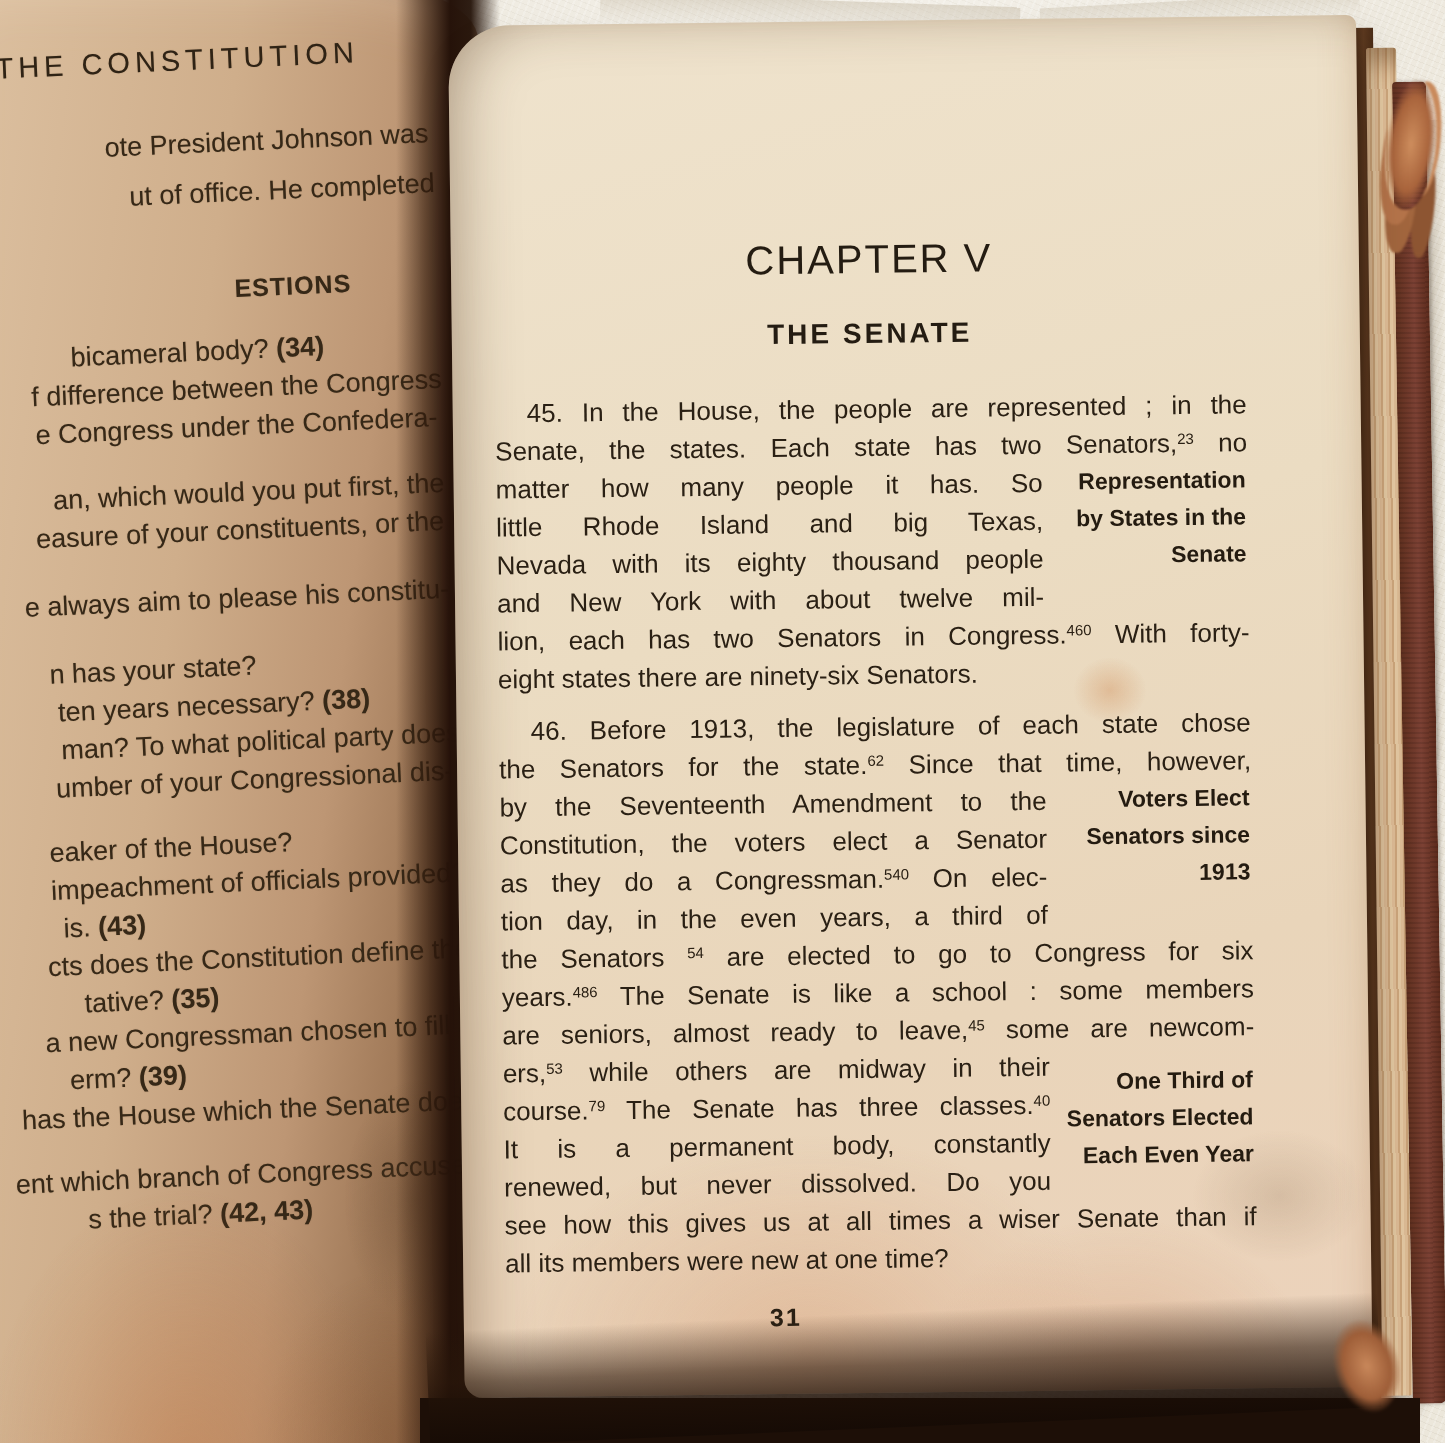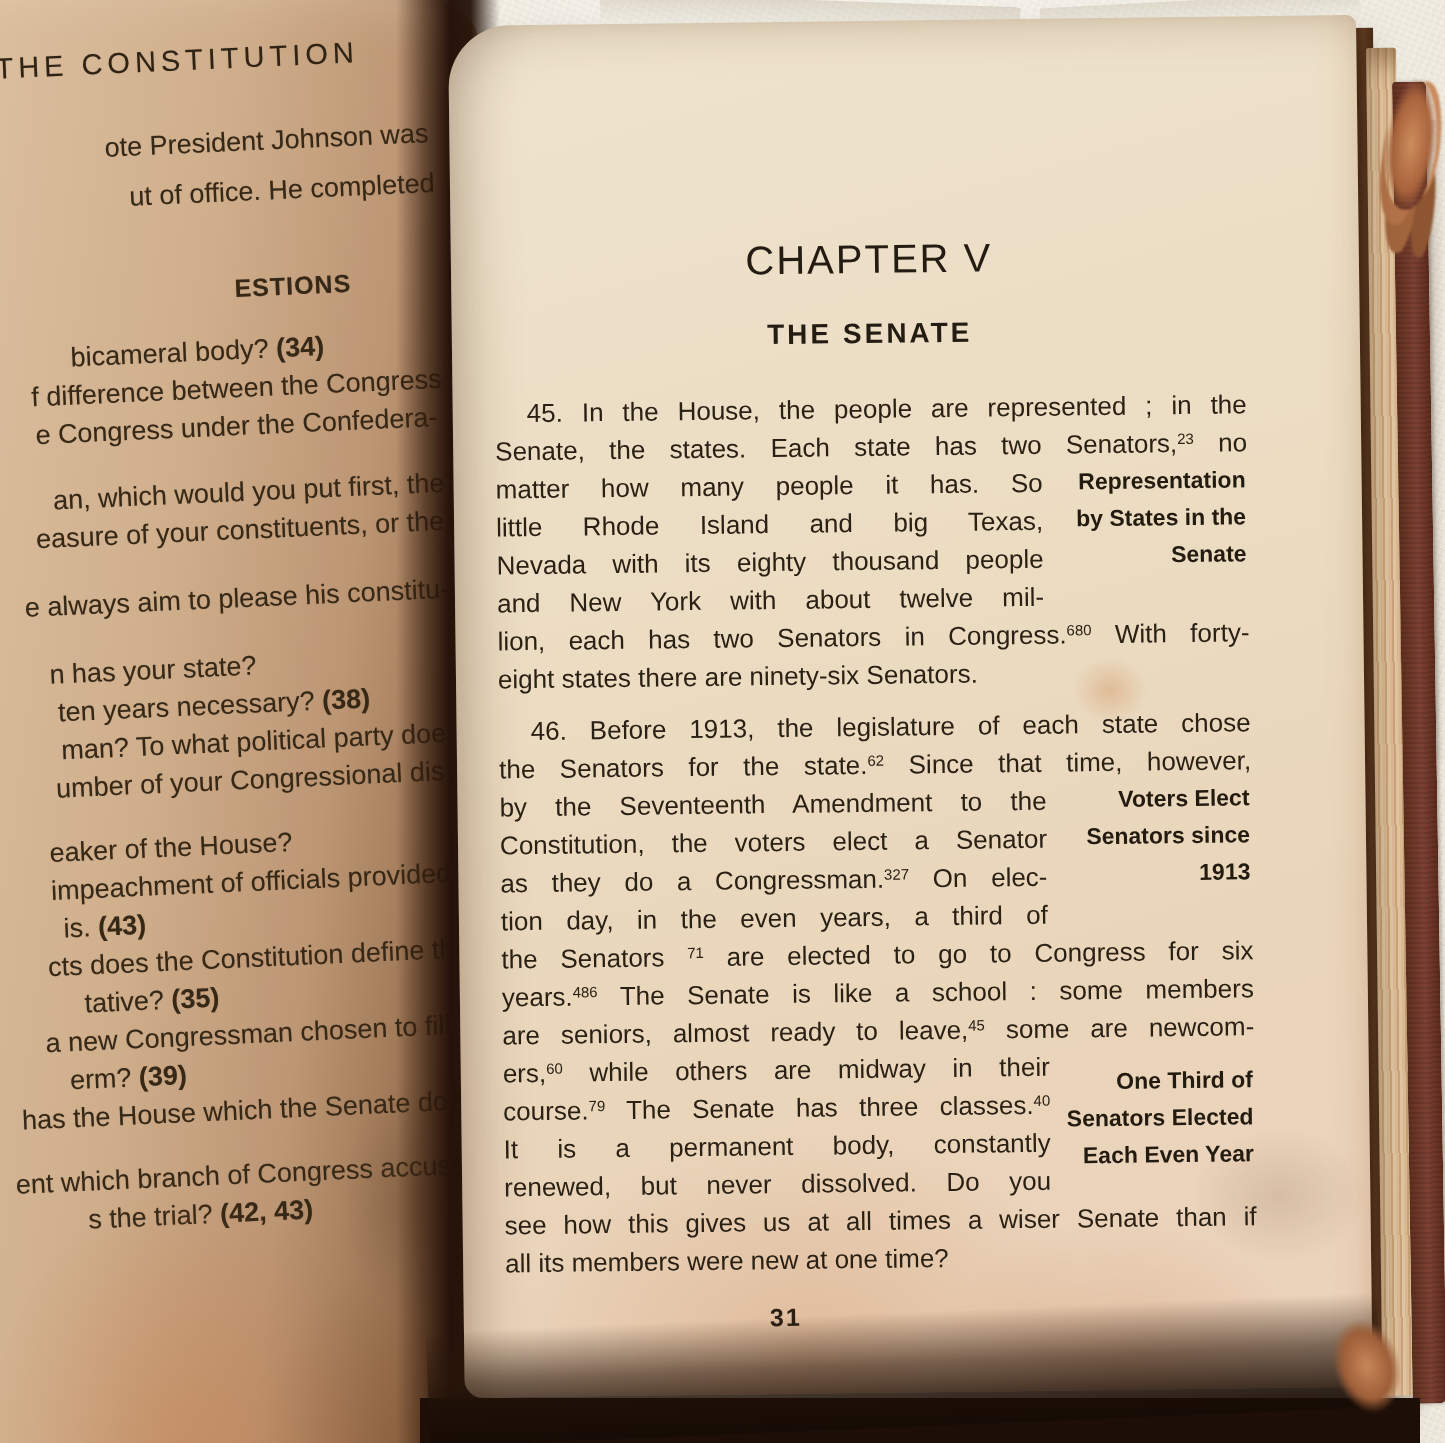--- a/index.html
+++ b/index.html
@@ -164,32 +164,32 @@
       <h2 class="section-h">THE SENATE</h2>
       <div class="bodywrap">
         <div class="blines">
 
         <div class="bline ind">45. In the House, the people are represented ; in the</div>
             <div class="bline">Senate, the states.  Each state has two Senators,<sup>23</sup> no</div>
             <div class="bline short">matter how many people it has.  So</div>
             <div class="bline short">little Rhode Island and big Texas,</div>
             <div class="bline short">Nevada with its eighty thousand people</div>
             <div class="bline short">and New York with about twelve mil-</div>
-            <div class="bline">lion, each has two Senators in Congress.<sup>680</sup>  With forty-</div>
+            <div class="bline">lion, each has two Senators in Congress.<sup>460</sup>  With forty-</div>
             <div class="bline pl">eight states there are ninety-six Senators.</div>
             <div class="bline ind" style="margin-top: 14px;">46. Before 1913, the legislature of each state chose</div>
             <div class="bline">the Senators for the state.<sup>62</sup>  Since that time, however,</div>
             <div class="bline short">by the Seventeenth Amendment to the</div>
             <div class="bline short">Constitution, the voters elect a Senator</div>
-            <div class="bline short">as they do a Congressman.<sup>327</sup>  On elec-</div>
+            <div class="bline short">as they do a Congressman.<sup>540</sup>  On elec-</div>
             <div class="bline short">tion day, in the even years, a third of</div>
-            <div class="bline">the Senators <sup>71</sup> are elected to go to Congress for six</div>
+            <div class="bline">the Senators <sup>54</sup> are elected to go to Congress for six</div>
             <div class="bline">years.<sup>486</sup>  The Senate is like a school :  some members</div>
             <div class="bline">are seniors, almost ready to leave,<sup>45</sup> some are newcom-</div>
-            <div class="bline short">ers,<sup>60</sup> while others are midway in their</div>
+            <div class="bline short">ers,<sup>53</sup> while others are midway in their</div>
             <div class="bline short">course.<sup>79</sup>  The Senate has three classes.<sup>40</sup></div>
             <div class="bline short">It is a permanent body, constantly</div>
             <div class="bline short">renewed, but never dissolved.  Do you</div>
             <div class="bline">see how this gives us at all times a wiser Senate than if</div>
             <div class="bline pl">all its members were new at one time?</div>
           </div>
         <div class="mnotes">
 
         <div class="mnote" style="top: 76px;">Representation<br>by States in the<br>Senate</div>
             <div class="mnote" style="top: 394px;">Voters Elect<br>Senators since<br>1913</div>

